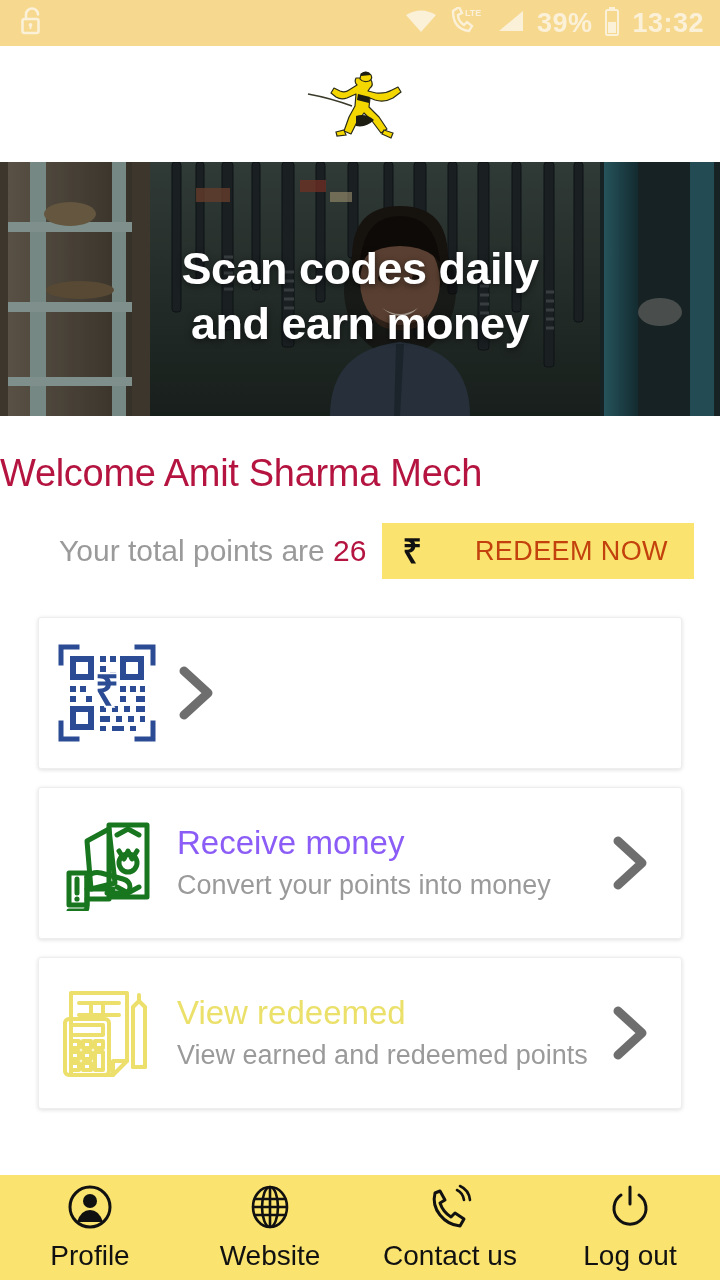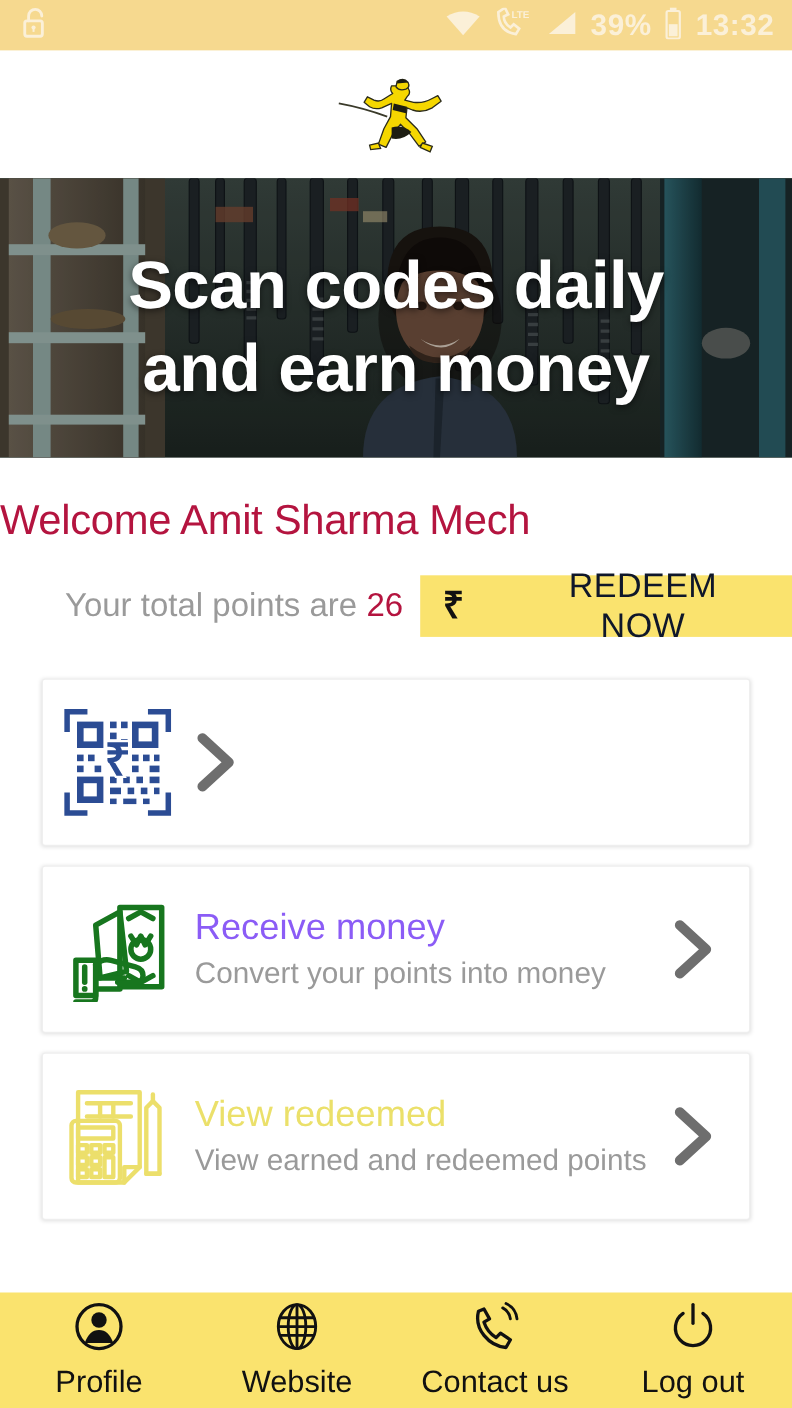--- a/index.html
+++ b/index.html
@@ -41,21 +41,21 @@
     position:relative; width:100%; height:254px;
     overflow:hidden;
     background:#27332f;
   }
   .hero-bg{ position:absolute; inset:0; }
   .hero-title{
     position:absolute; inset:0;
     display:flex; flex-direction:column;
     align-items:center; justify-content:center;
     color:#fff; font-weight:700;
-    font-size:61px; line-height:1.22;
+    font-size:45px; line-height:1.22;
     text-align:center;
     text-shadow:0 2px 7px rgba(0,0,0,.55);
     letter-spacing:-.5px;
     margin-top:15px;
   }
 
   
   .welcome{
     text-align:left;
     color:#b4143f;
@@ -78,21 +78,21 @@
   .redeem-btn{
     margin-left:16px;
     background:#fae36e;
     height:56px;
     display:flex; align-items:center;
     padding:0 26px 0 20px;
     gap:22px;
     border:none; cursor:pointer;
   }
   .redeem-rupee{ font-size:34px; color:#111; font-weight:700; line-height:1; }
-  .redeem-label{ font-size:31px; color:#0f172a; letter-spacing:.4px;margin-left:31px; }
+  .redeem-label{ font-size:27px; color:#c2410c; letter-spacing:.4px;margin-left:31px; }
 
   
   .cards{ padding:38px 38px 0 38px; display:flex; flex-direction:column; gap:18px; }
   .card{
     background:#fff;
     border:1px solid #eeeeee;
     border-radius:3px;
     box-shadow:0 1px 4px rgba(0,0,0,.13);
     display:flex; align-items:center;
     padding:16px 18px 16px 16px;

